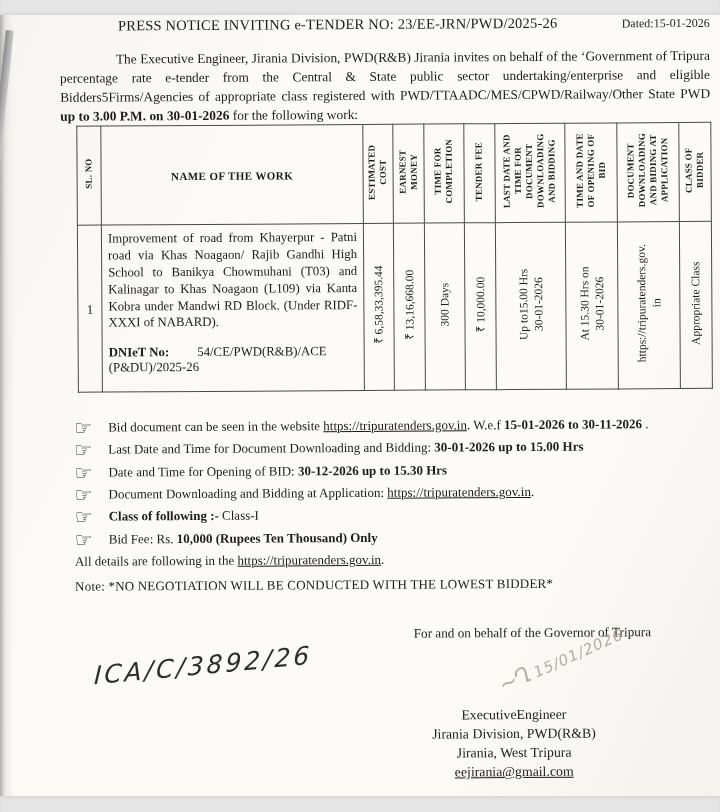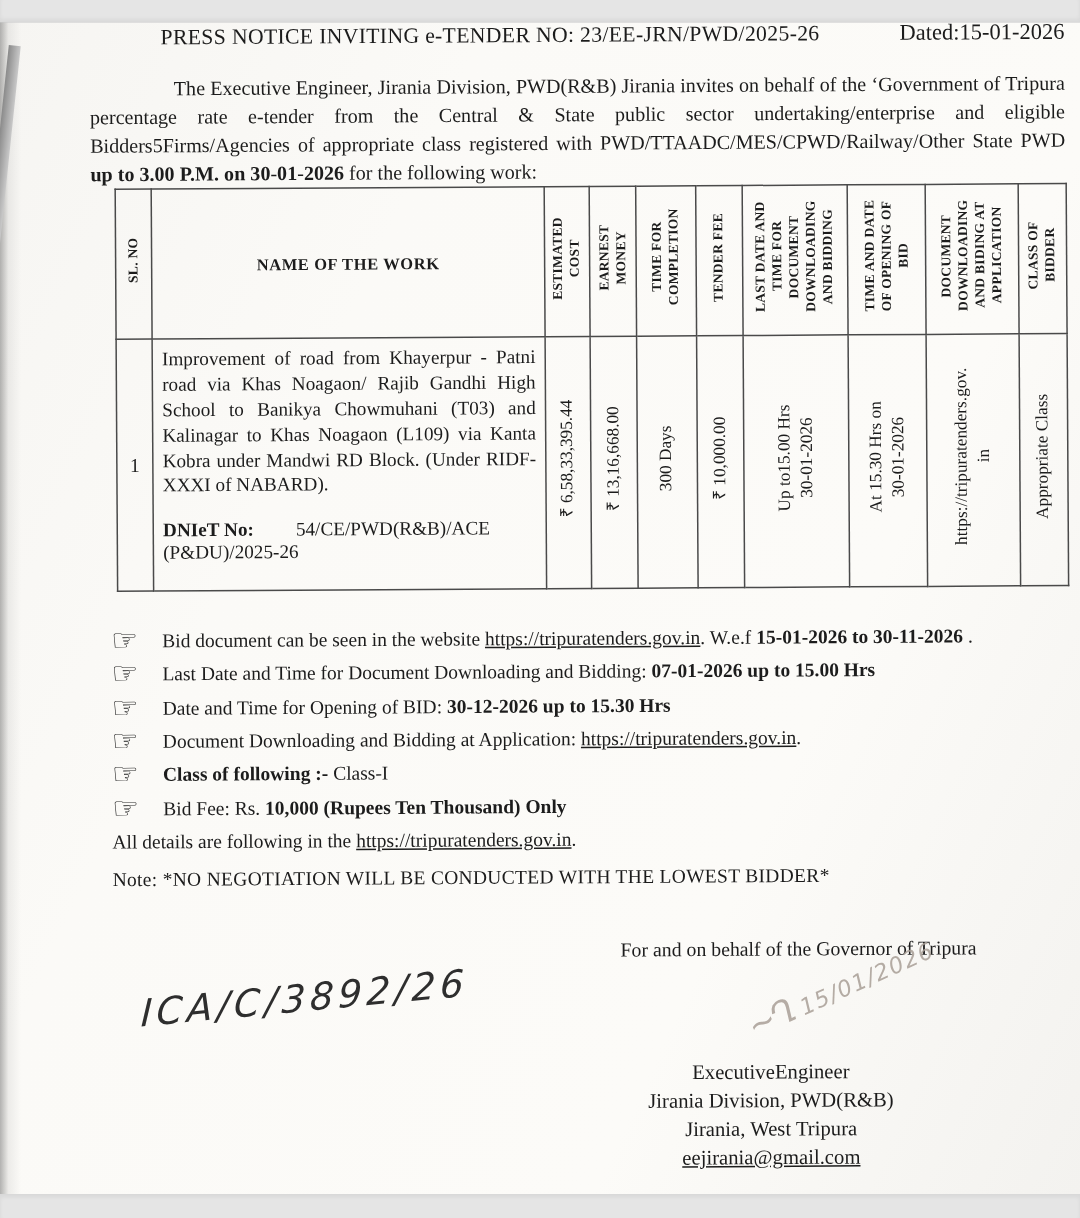--- a/index.html
+++ b/index.html
@@ -28,21 +28,21 @@
   .edge-sliver {
     position:absolute; left:-2px; top:30px; width:8px; height:150px; z-index:2;
     background:linear-gradient(90deg,#8a8a8a,#c9c9c9);
     transform:rotate(6deg);
   }
   .content { position:absolute; inset:0; z-index:4; transform:rotate(-0.35deg); }
 
   
   .title-row { position:absolute; top:16px; left:62px; right:8px; display:flex; align-items:baseline; }
   .title { flex:1; text-align:center; font-size:14.5px; letter-spacing:.2px; }
-  .dated { font-size:15px; margin-left:6px; white-space:nowrap; }
+  .dated { font-size:12px; margin-left:6px; white-space:nowrap; }
 
   
   .intro {
     position:absolute; top:48px; left:62px; width:650px;
     font-size:13.4px; line-height:1.42; text-align:justify; text-indent:56px;
   }
   .b { font-weight:bold; }
 
   
   table.tender {
@@ -172,21 +172,21 @@
   </tbody>
     </table>
 
   <div class="notes">
     <div class="note-li">
       <span class="hand">☞</span>
       <span><span>Bid document can be seen in the website  </span><span class="lnk">https://tripuratenders.gov.in</span><span>. W.e.f </span><span class="b">15-01-2026 to 30-11-2026</span><span> .</span></span>
     </div>
     <div class="note-li">
       <span class="hand">☞</span>
-      <span><span>Last Date and Time for Document Downloading and Bidding:  </span><span class="b">07-01-2026 up to 15.00 Hrs</span></span>
+      <span><span>Last Date and Time for Document Downloading and Bidding:  </span><span class="b">30-01-2026 up to 15.00 Hrs</span></span>
     </div>
     <div class="note-li">
       <span class="hand">☞</span>
       <span><span>Date and Time for Opening of BID: </span><span class="b">30-12-2026 up to 15.30 Hrs</span></span>
     </div>
     <div class="note-li">
       <span class="hand">☞</span>
       <span><span>Document Downloading and Bidding at Application:  </span><span class="lnk">https://tripuratenders.gov.in</span><span>.</span></span>
     </div>
     <div class="note-li">

